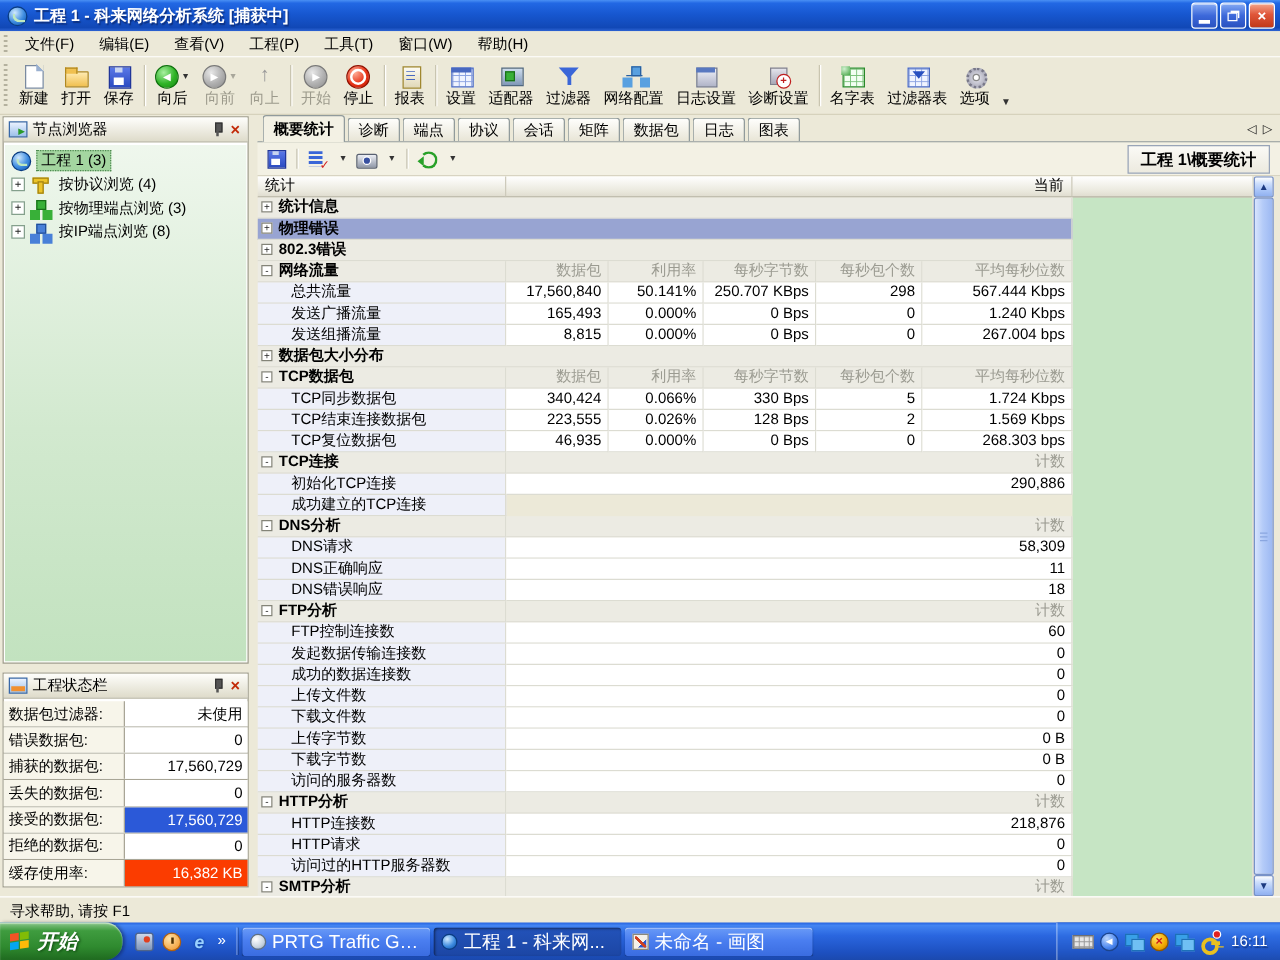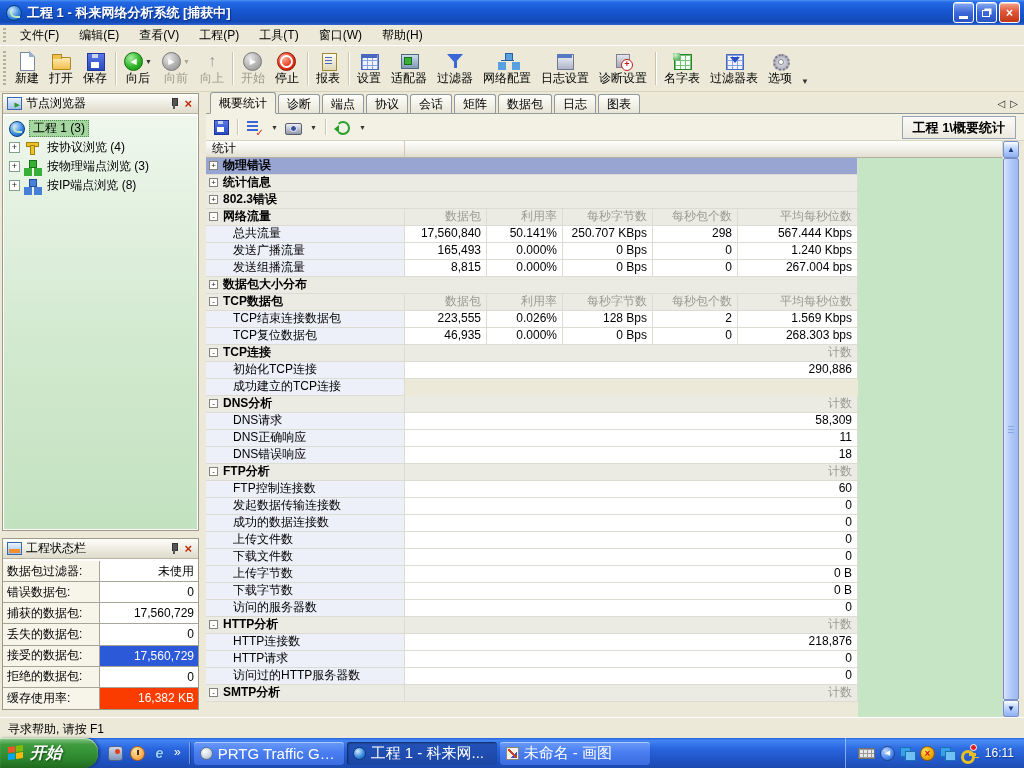--- a/index.html
+++ b/index.html
@@ -120,21 +120,21 @@
   .srow:last-child{border-bottom:none}
   .slabel{background:#f7f5ea;border-right:1px solid #a8a596;display:flex;align-items:center;padding-left:4px;white-space:nowrap;overflow:hidden}
   .svalue{background:#fff;display:flex;align-items:center;justify-content:flex-end;padding-right:4px;white-space:nowrap}
   .svalue.hl-blue{background:#2b59d8;color:#fff}
   .svalue.hl-red{background:#fb3c00;color:#fff}
 
   
   .content{position:absolute;left:206px;top:0;right:0;bottom:0}
   .tabrow{position:absolute;top:0;left:0;right:0;height:22px;display:flex;align-items:flex-end;gap:2px;padding-left:4px;border-bottom:1px solid #919b9c}
   .tab{padding:2px 8px 2px;border:1px solid #919b9c;border-bottom:none;border-radius:3px 3px 0 0;background:linear-gradient(#fefefc,#e8e5d6);height:19px;display:flex;align-items:center;white-space:nowrap}
-  .tab.active{background:#f3f1e4;font-weight:normal;height:22px;margin-bottom:-1px;border-bottom:1px solid #f3f1e4}
+  .tab.active{background:#f3f1e4;font-weight:bold;height:22px;margin-bottom:-1px;border-bottom:1px solid #f3f1e4}
   .tab-scroll{margin-left:auto;display:flex;gap:5px;align-items:center;padding:0 6px 4px 0;font-size:10px;color:#222}
   .viewbar{position:absolute;top:22px;left:0;right:0;height:27px;background:#f3f1e4;border-bottom:1px solid #d8d4c2;display:flex;align-items:center;padding-left:7px;gap:7px}
   .vsep{width:1px;height:16px;background:#c8c4b2;box-shadow:1px 0 0 #fff;margin:0 1px}
   .vicon{position:relative;display:inline-block;width:16px;height:16px}
   .v-save::before{content:"";position:absolute;left:1px;top:1px;width:13px;height:13px;background:linear-gradient(#5a78e8,#2a4ac0);border:1px solid #20369a}
   .v-save::after{content:"";position:absolute;left:4px;bottom:3px;width:7px;height:5px;background:#fff;box-shadow:0 -7px 0 -1px #c8d4f0}
   .v-fields::before{content:"";position:absolute;left:1px;top:2px;width:11px;height:12px;background:repeating-linear-gradient(180deg,#3a66d8 0 2px,transparent 2px 4px)}
   .v-fields::after{content:"✓";position:absolute;right:-2px;bottom:-3px;color:#d02020;font-size:10px;font-weight:bold}
   .v-camera::before{content:"";position:absolute;left:0;top:4px;width:15px;height:10px;background:linear-gradient(#eceef4,#9098a8);border:1px solid #586070;border-radius:2px}
   .v-camera::after{content:"";position:absolute;left:5px;top:6px;width:5px;height:5px;border-radius:50%;background:#3850a0;border:1px solid #fff}
@@ -467,27 +467,28 @@
         <span class="vsep"></span>
         <span class="vicon v-refresh"></span>
           <span class="dd">▼</span>
         <span class="breadcrumb">工程 1\概要统计</span>
       </div>
 
       <div class="table-area">
         <div class="green-fill"></div>
         <div class="thead">
           <span class="th-label">统计</span>
+          <span class="th-current">当前</span>
         </div>
         <div class="rows" id="summary-rows">
+            <div class="trow grprow">
+              <div class="tcell cfull"><span class="expb">+</span><span class="glabel">统计信息</span></div>
+            </div>
             <div class="trow grprow selrow">
               <div class="tcell cfull"><span class="expb">+</span><span class="glabel">物理错误</span></div>
-            </div>
-            <div class="trow grprow">
-              <div class="tcell cfull"><span class="expb">+</span><span class="glabel">统计信息</span></div>
             </div>
             <div class="trow grprow">
               <div class="tcell cfull"><span class="expb">+</span><span class="glabel">802.3错误</span></div>
             </div>
             <div class="trow grprow">
               <div class="tcell c0"><span class="expb">-</span><span class="glabel">网络流量</span></div>
               <div class="tcell c1 hcell">数据包</div>
               <div class="tcell c2 hcell">利用率</div>
               <div class="tcell c3 hcell">每秒字节数</div>
               <div class="tcell c4 hcell">每秒包个数</div>
@@ -520,20 +521,28 @@
             <div class="trow grprow">
               <div class="tcell cfull"><span class="expb">+</span><span class="glabel">数据包大小分布</span></div>
             </div>
             <div class="trow grprow">
               <div class="tcell c0"><span class="expb">-</span><span class="glabel">TCP数据包</span></div>
               <div class="tcell c1 hcell">数据包</div>
               <div class="tcell c2 hcell">利用率</div>
               <div class="tcell c3 hcell">每秒字节数</div>
               <div class="tcell c4 hcell">每秒包个数</div>
               <div class="tcell c5 hcell">平均每秒位数</div>
+            </div>
+            <div class="trow datarow">
+              <div class="tcell c0 lblcell">TCP同步数据包</div>
+              <div class="tcell c1 num">340,424</div>
+              <div class="tcell c2 num">0.066%</div>
+              <div class="tcell c3 num">330 Bps</div>
+              <div class="tcell c4 num">5</div>
+              <div class="tcell c5 num">1.724 Kbps</div>
             </div>
             <div class="trow datarow">
               <div class="tcell c0 lblcell">TCP结束连接数据包</div>
               <div class="tcell c1 num">223,555</div>
               <div class="tcell c2 num">0.026%</div>
               <div class="tcell c3 num">128 Bps</div>
               <div class="tcell c4 num">2</div>
               <div class="tcell c5 num">1.569 Kbps</div>
             </div>
             <div class="trow datarow">

